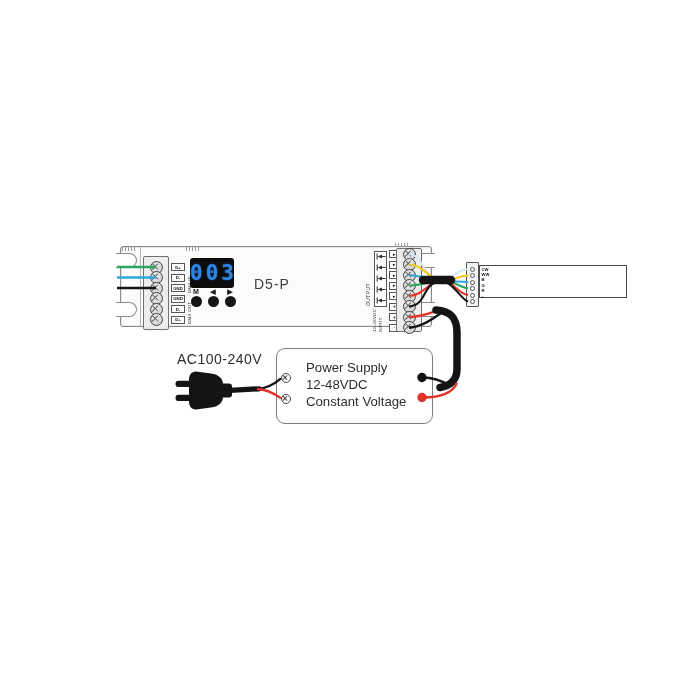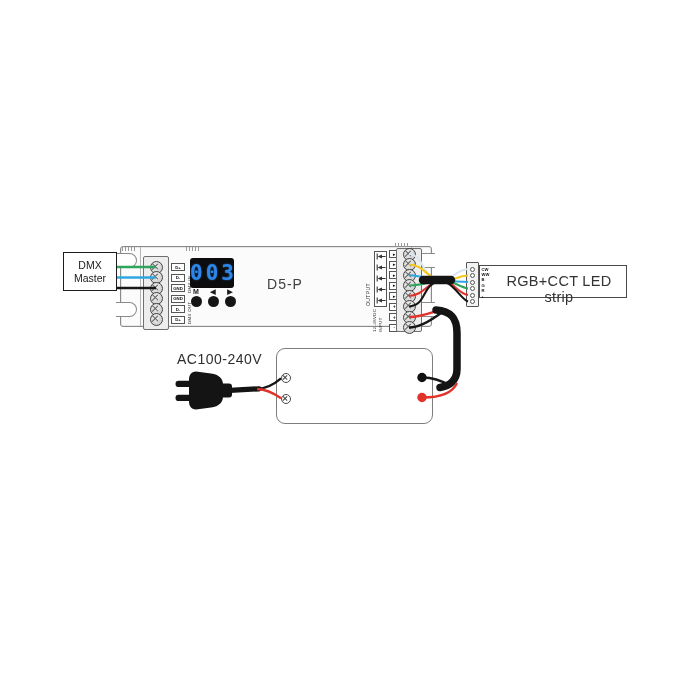--- a/index.html
+++ b/index.html
@@ -24,21 +24,21 @@
   .rlabel{width:11.5px;height:8px;border:0.8px solid #555;background:#fff;font-size:4.6px;
           display:flex;align-items:center;justify-content:center;color:#111;font-weight:bold;}
   .vtext{writing-mode:vertical-rl;transform:rotate(180deg);font-size:4.3px;color:#333;
          letter-spacing:0.4px;white-space:nowrap;}
   .display{left:190px;top:258px;width:44px;height:30px;background:#0c0c0c;border-radius:3px;
            display:flex;align-items:center;justify-content:center;}
   .digits{font-family:"DejaVu Sans Mono",monospace;font-weight:bold;font-size:21px;color:#2d86e8;
           letter-spacing:3px;text-shadow:0 0 2px rgba(45,134,232,.65);margin-right:-3px;}
   .btn{width:11px;height:11px;border-radius:50%;background:#151515;}
   .btn-label{width:14px;text-align:center;font-size:7px;font-weight:bold;color:#1a1a1a;}
-  .model{font-size:14px;letter-spacing:1px;color:#414141;text-align:center;}
+  .model{font-size:14px;letter-spacing:1px;color:#414141;text-align:left;}
   .arrowbox{left:373.5px;top:250.5px;width:13.5px;height:56px;border:0.9px solid #555;background:#fff;
             display:flex;flex-direction:column;justify-content:space-around;align-items:center;}
   
   .dmxbox{left:63px;top:252px;width:54px;height:39px;border:1.8px solid #1c1c1c;background:#fff;
           display:flex;flex-direction:column;align-items:center;justify-content:center;
           font-size:10.5px;line-height:13px;color:#1a1a1a;}
   .psubox{left:276px;top:348px;width:157px;height:76px;border:1.6px solid #7d7d7d;border-radius:9px;
           background:#fff;}
   .psutext{left:306px;top:359px;font-size:13.2px;line-height:17px;color:#2e2e2e;}
   .psu-screw{width:10px;height:10px;border-radius:50%;border:1.3px solid #4a4a4a;background:#fff;}
@@ -144,44 +144,44 @@
   <div class="abs tblock" style="left:396px;top:248px;width:26px;height:84px;"></div>
   <div class="abs screw" style="left:402.5px;top:247.5px;"></div>
   <div class="abs screw" style="left:402.5px;top:258px;"></div>
   <div class="abs screw" style="left:402.5px;top:268.5px;"></div>
   <div class="abs screw" style="left:402.5px;top:279px;"></div>
   <div class="abs screw" style="left:402.5px;top:289.5px;"></div>
   <div class="abs screw" style="left:402.5px;top:300px;"></div>
   <div class="abs screw" style="left:402.5px;top:310.5px;"></div>
   <div class="abs screw" style="left:402.5px;top:321px;"></div>
 
-  <div class="abs dmxbox">
-    <span>DMX</span>
-    <span>Master</span>
-  </div>
 
   <div class="abs conn"></div>
   <div class="abs pin" style="left:470px;top:266.5px;"></div>
   <div class="abs pin" style="left:470px;top:273px;"></div>
   <div class="abs pin" style="left:470px;top:279.5px;"></div>
   <div class="abs pin" style="left:470px;top:286px;"></div>
   <div class="abs pin" style="left:470px;top:292.5px;"></div>
   <div class="abs pin" style="left:470px;top:299px;"></div>
   <div class="abs strip"></div>
   <div class="abs pinlabels">
     <div>CW</div>
     <div>WW</div>
     <div>B</div>
     <div>G</div>
     <div>R</div>
     <div>+</div>
   </div>
-  <div class="abs striptext">RGB+CCT LED strip</div>
 
   <div class="abs psubox"></div>
+  <div class="abs psutext">
+    <div>Power Supply</div>
+    <div>12-48VDC</div>
+    <div>Constant Voltage</div>
+  </div>
   <div class="abs psu-screw" style="left:280.5px;top:372.5px;"></div>
   <div class="abs psu-screw" style="left:280.5px;top:393.5px;"></div>
   <div class="abs aclabel">AC100-240V</div>
 
   <svg class="overlay" width="700" height="700" viewBox="0 0 700 700">
 
     <path d="M117,267 L156,267" fill="none" stroke-width="2.3" stroke="#2fa45c"></path>
     <path d="M117,277.5 L156,277.5" fill="none" stroke-width="2.3" stroke="#2ea7e0"></path>
     <path d="M117,288 L156,288" fill="none" stroke-width="2.3" stroke="#161616"></path>
 

